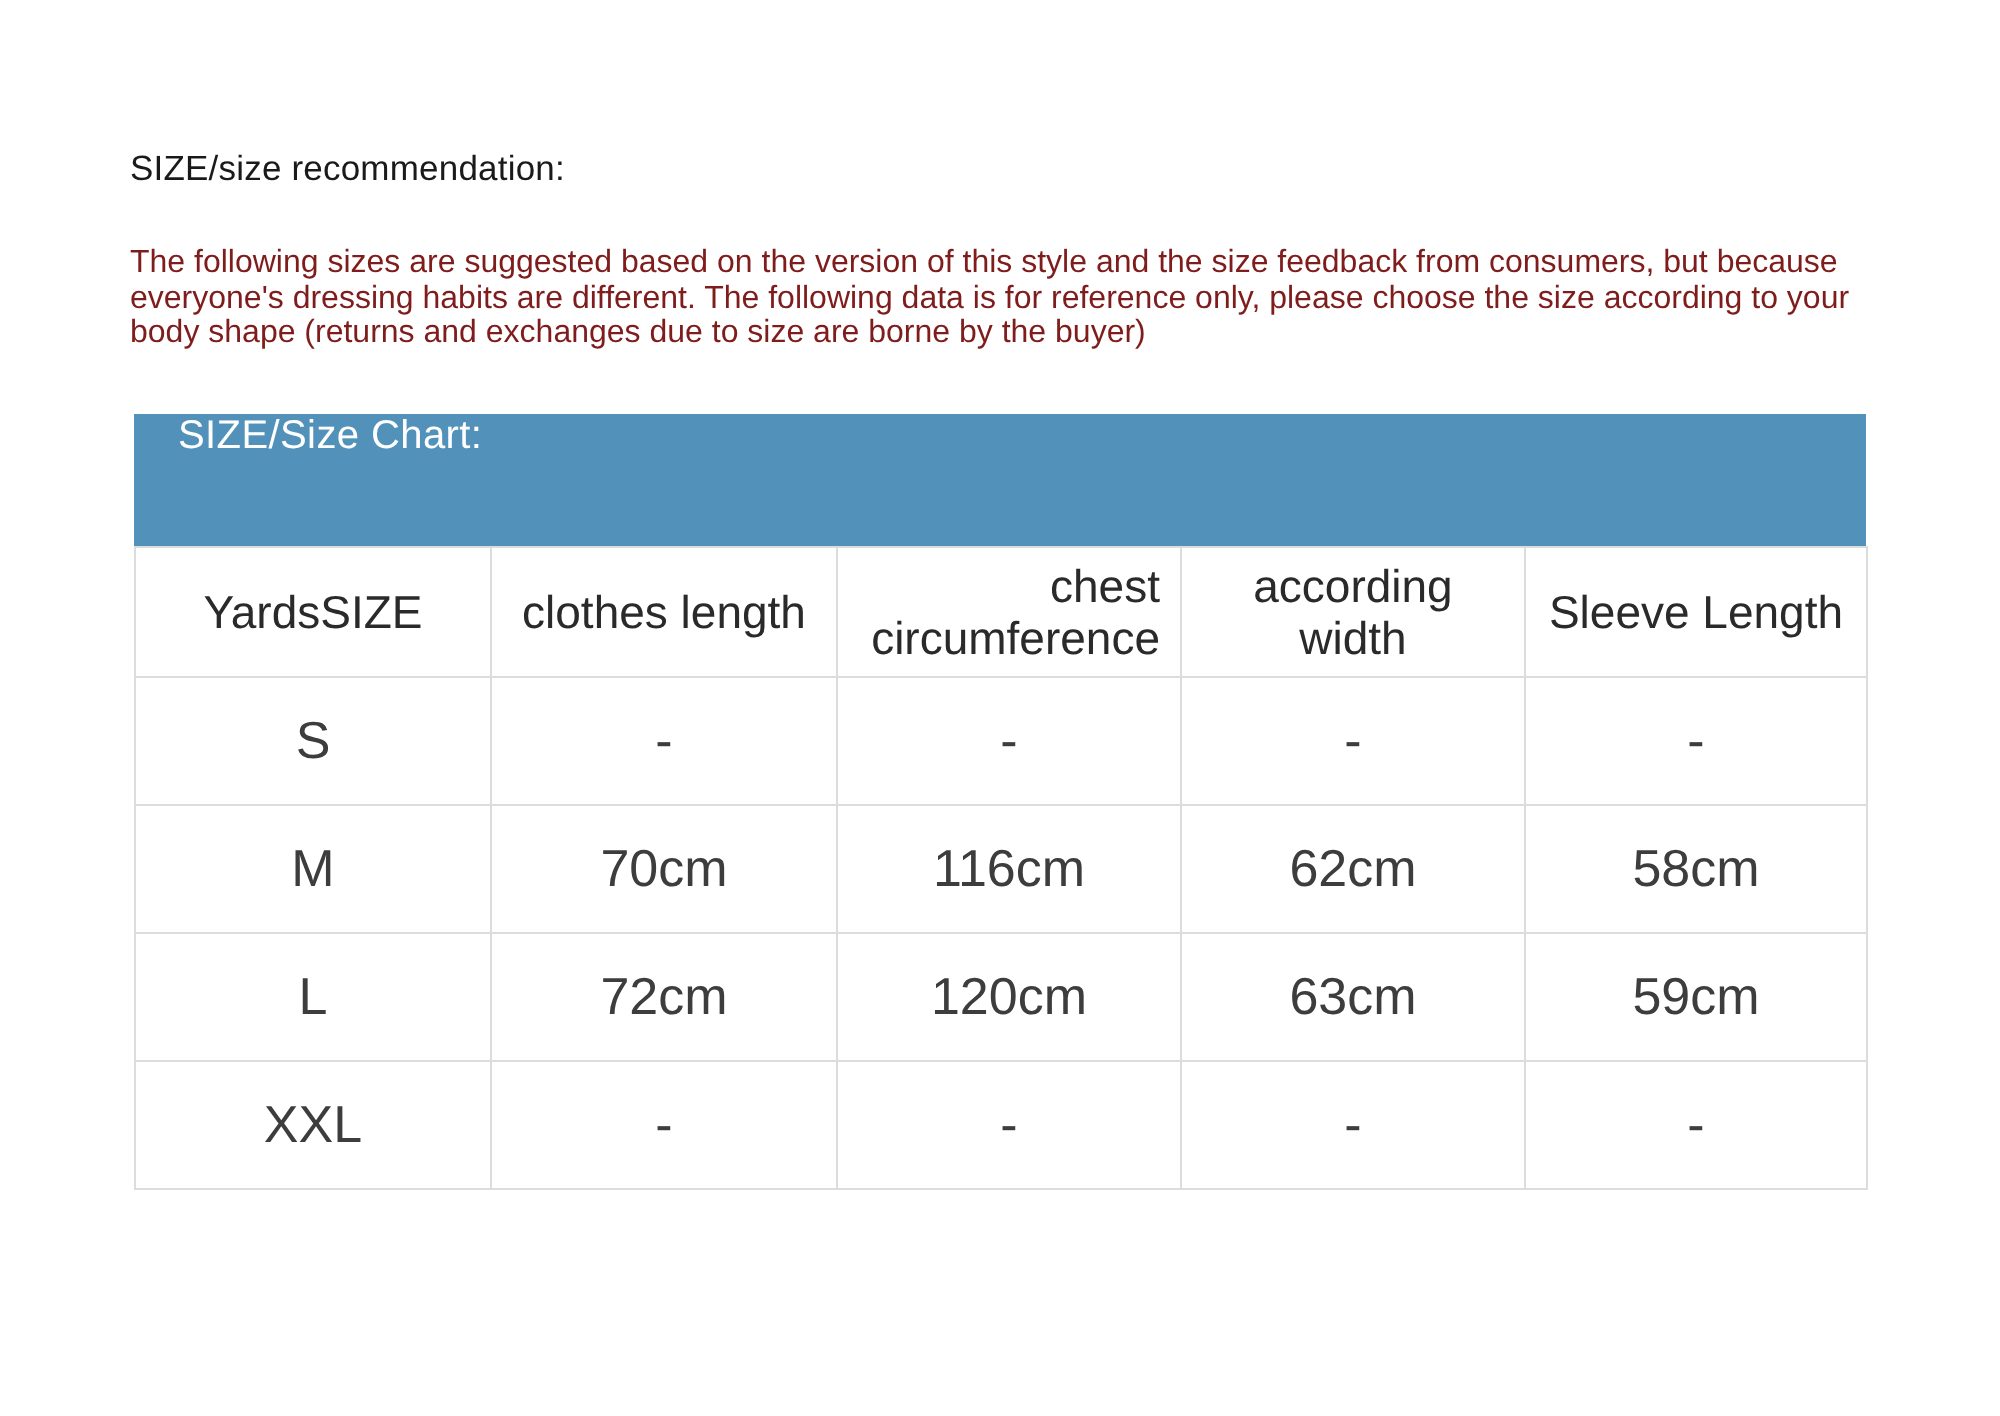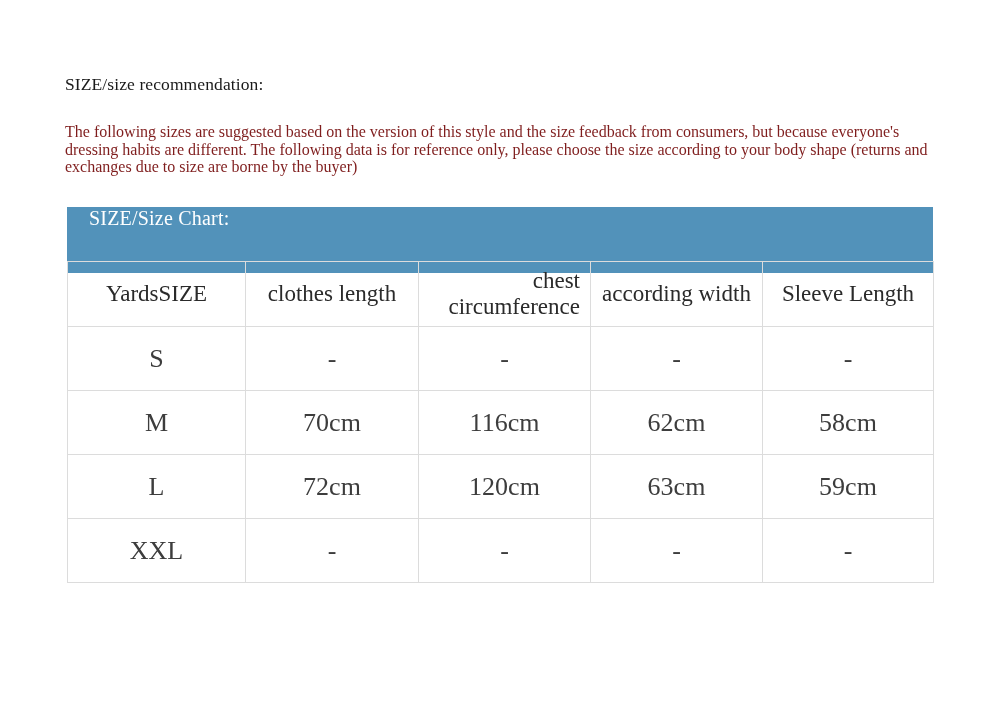--- a/index.html
+++ b/index.html
@@ -11,21 +11,20 @@
     font-family: "Liberation Sans", sans-serif;
     color: #222;
     position: relative;
     overflow: hidden;
   }
   .page {
     position: relative;
     width: 1000px;
     height: 708px;
     background: #ffffff;
-    font-family: Liberation Serif, serif;
   }
   .heading {
     position: absolute;
     left: 65px;
     top: 74px;
     font-size: 17.5px;
     color: #1a1a1a;
     letter-spacing: 0.1px;
   }
   .desc {
@@ -49,21 +48,21 @@
   }
   .chart-title {
     color: #ffffff;
     font-size: 20px;
     padding-left: 22px;
     letter-spacing: 0.2px;
   }
   table.size-table {
     position: absolute;
     left: 67px;
-    top: 261px;
+    top: 273px;
     width: 866px;
     border-collapse: collapse;
     table-layout: fixed;
   }
   table.size-table th,
   table.size-table td {
     border: 1px solid #dcdcdc;
     text-align: center;
     vertical-align: middle;
     font-weight: 400;

